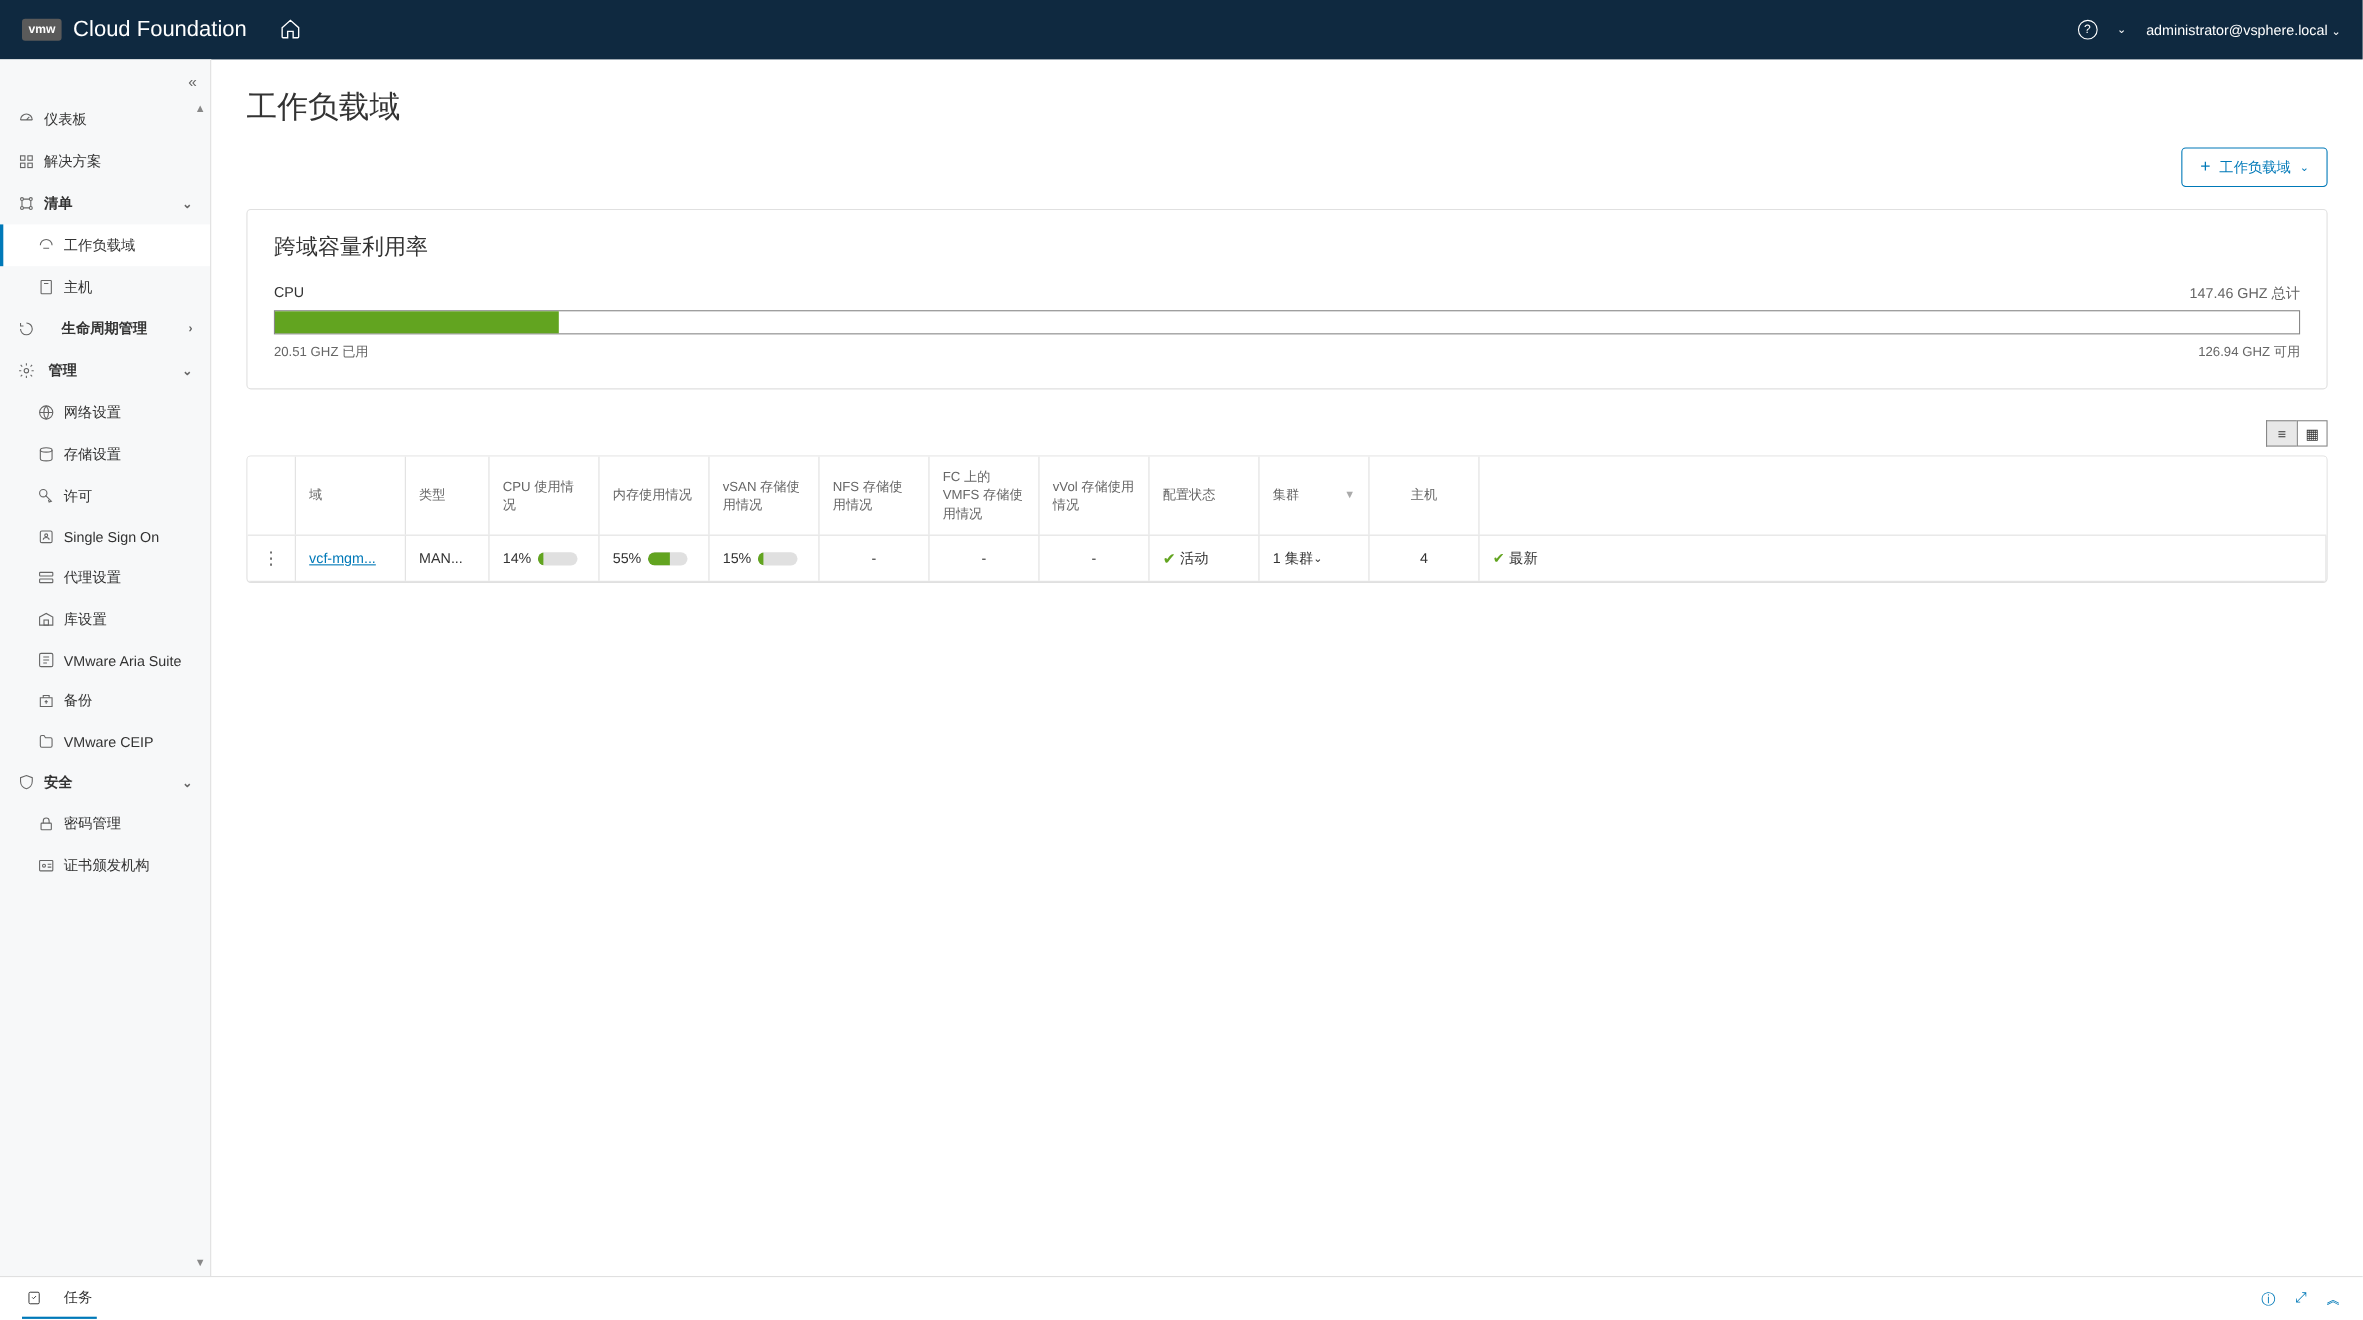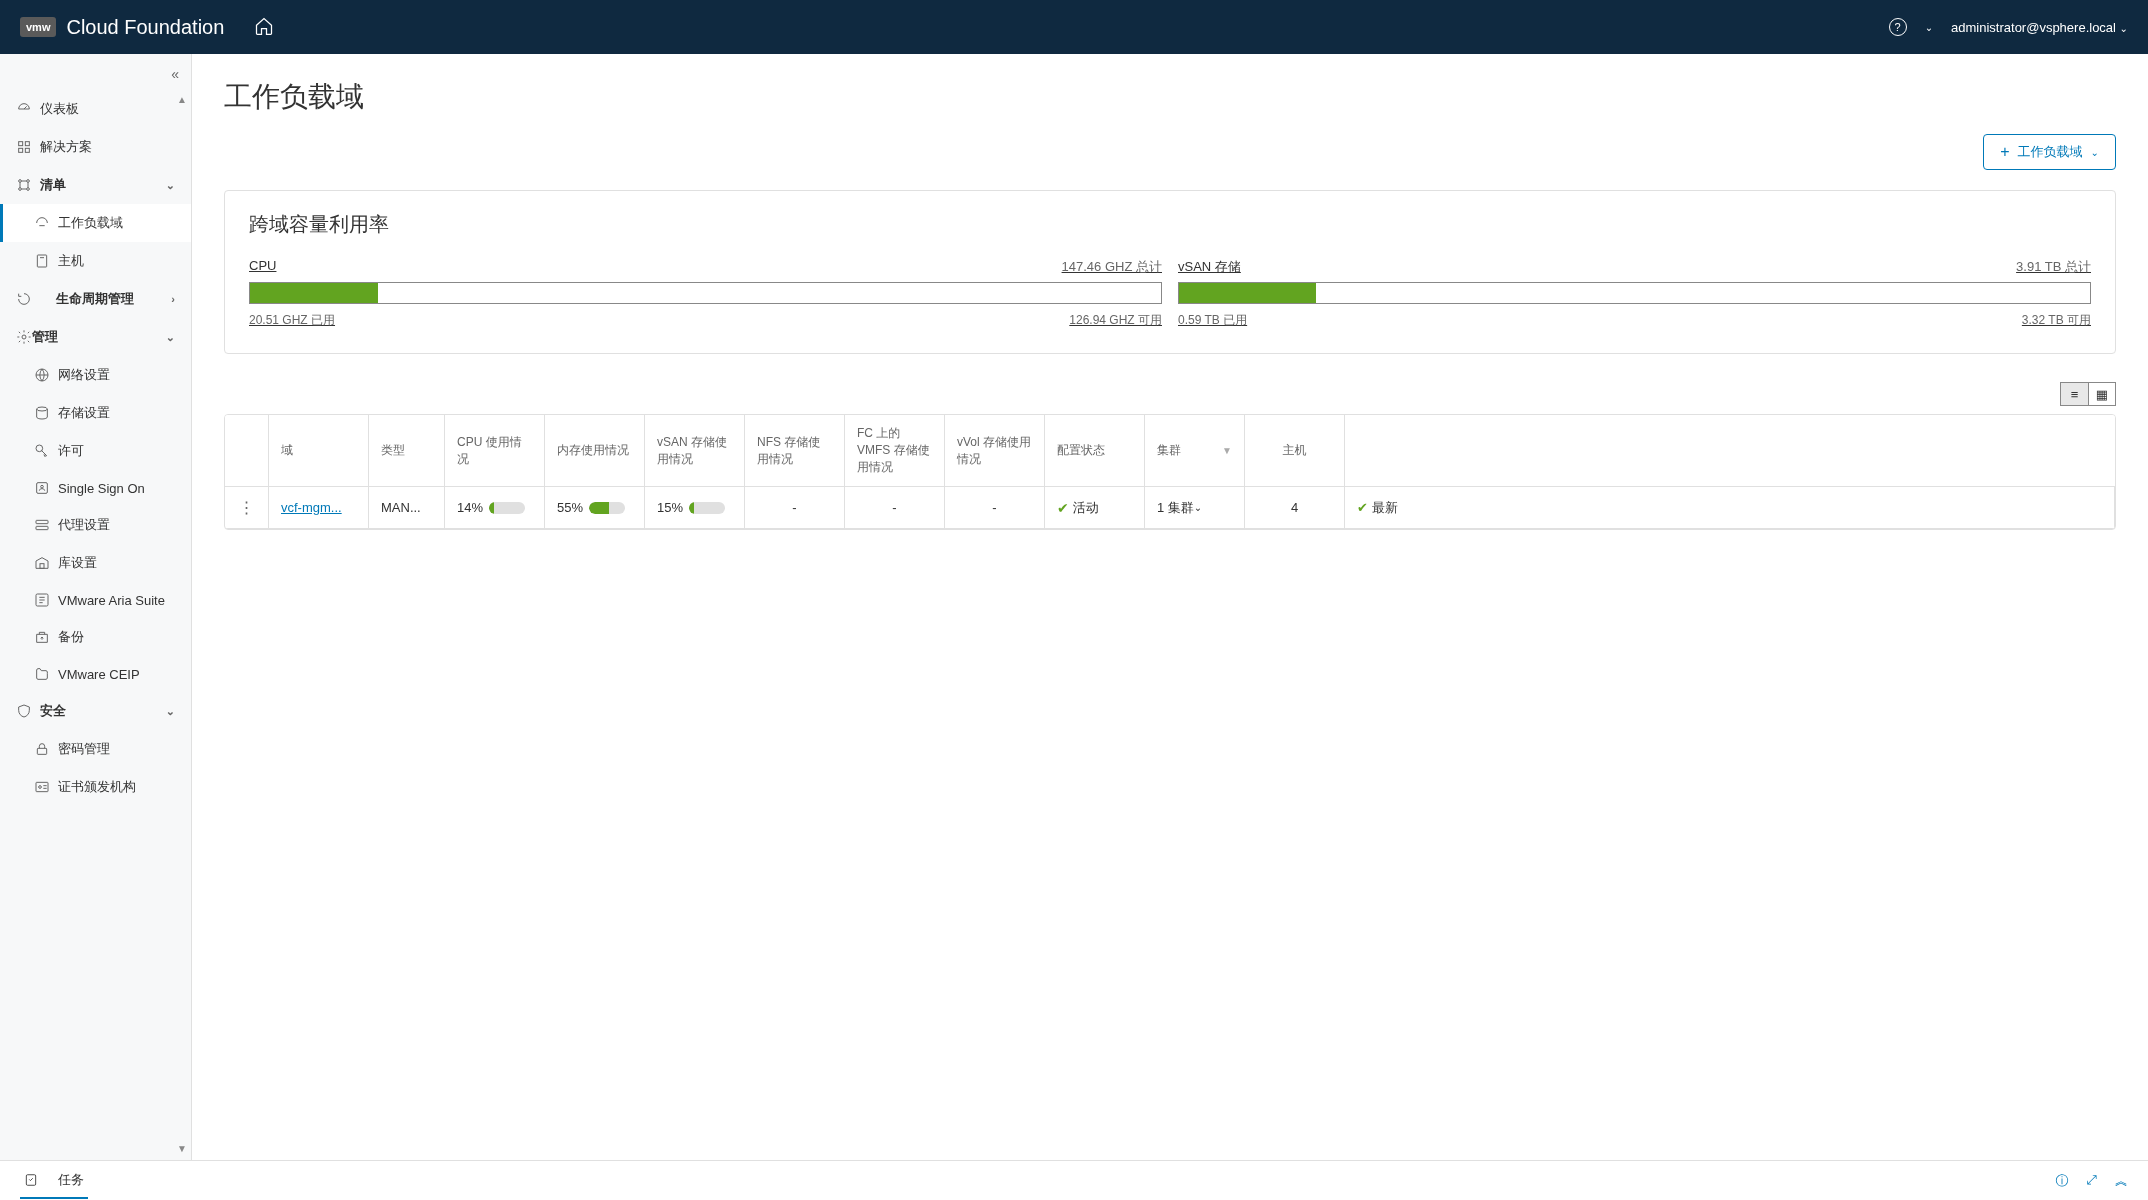--- a/index.html
+++ b/index.html
@@ -29,21 +29,21 @@
 .scroll-arrow.down { bottom: 4px; }
 
 .content { flex: 1; padding: 24px 32px; overflow-y: auto; }
 .page-title { font-size: 28px; font-weight: 400; margin-bottom: 18px; }
 .page-toolbar { display: flex; justify-content: flex-end; margin-bottom: 20px; }
 .btn-outline { border: 1px solid #0079b8; color: #0079b8; background: #fff; padding: 8px 16px; border-radius: 4px; cursor: pointer; display: flex; align-items: center; gap: 8px; font-size: 13px; }
 .btn-outline .plus { font-size: 16px; line-height: 1; }
 
 .capacity-panel { border: 1px solid #e0e0e0; border-radius: 4px; padding: 20px 24px 24px; margin-bottom: 28px; }
 .capacity-title { font-size: 20px; font-weight: 400; margin-bottom: 20px; }
-.capacity-row { display: flex; gap: 16px; text-decoration: underline; }
+.capacity-row { display: flex; gap: 16px; }
 .capacity-card { flex: 1; }
 .cap-head { display: flex; justify-content: space-between; font-size: 13px; margin-bottom: 6px; }
 .cap-label { color: #333; }
 .cap-total { color: #666; }
 .cap-bar { height: 22px; border: 1px solid #888; background: #fff; position: relative; }
 .cap-fill { height: 100%; background: #62a420; }
 .cap-foot { display: flex; justify-content: space-between; font-size: 12px; color: #666; margin-top: 8px; }
 
 .view-toggle { display: flex; justify-content: flex-end; margin-bottom: 8px; gap: 0; }
 .toggle-btn { width: 28px; height: 24px; border: 1px solid #888; display: flex; align-items: center; justify-content: center; cursor: pointer; font-size: 13px; }
@@ -157,21 +157,21 @@
         <span style="display:flex;align-items:center;gap:24px;">
             <svg class="nav-icon" viewBox="0 0 24 24" fill="none" stroke="currentColor" stroke-width="1.5">
               <path d="M4 12a8 8 0 108-8"></path>
               <path d="M4 4v4h4"></path>
             </svg>
             <span>生命周期管理</span>
           </span>
         <span class="nav-chevron">›</span>
       </div>
       <div class="nav-item section">
-        <span style="display:flex;align-items:center;gap:0;text-align:right;">
+        <span style="display:flex;align-items:center;gap:12px;text-align:right;">
             <svg class="nav-icon" viewBox="0 0 24 24" fill="none" stroke="currentColor" stroke-width="1.5">
               <circle cx="12" cy="12" r="3"></circle>
               <path d="M12 2v3M12 19v3M4.2 4.2l2.1 2.1M17.7 17.7l2.1 2.1M2 12h3M19 12h3M4.2 19.8l2.1-2.1M17.7 6.3l2.1-2.1"></path>
             </svg>
             <span>管理</span>
           </span>
         <span class="nav-chevron">⌄</span>
       </div>
       <div class="nav-item sub">
           <svg class="nav-icon" viewBox="0 0 24 24" fill="none" stroke="currentColor" stroke-width="1.5">
@@ -282,33 +282,20 @@
           <div class="cap-head">
               <span class="cap-label">CPU</span>
               <span class="cap-total">147.46 GHZ 总计</span>
             </div>
           <div class="cap-bar">
               <div class="cap-fill" style="width:14%"></div>
             </div>
           <div class="cap-foot">
               <span>20.51 GHZ 已用</span>
               <span>126.94 GHZ 可用</span>
-            </div>
-        </div>
-        <div class="capacity-card">
-          <div class="cap-head">
-              <span class="cap-label">vSAN 存储</span>
-              <span class="cap-total">3.91 TB 总计</span>
-            </div>
-          <div class="cap-bar">
-              <div class="cap-fill" style="width:15%"></div>
-            </div>
-          <div class="cap-foot">
-              <span>0.59 TB 已用</span>
-              <span>3.32 TB 可用</span>
             </div>
         </div>
       </div>
     </div>
 
     <div class="view-toggle">
       <div class="toggle-btn active">≡</div>
       <div class="toggle-btn">▦</div>
     </div>
 

